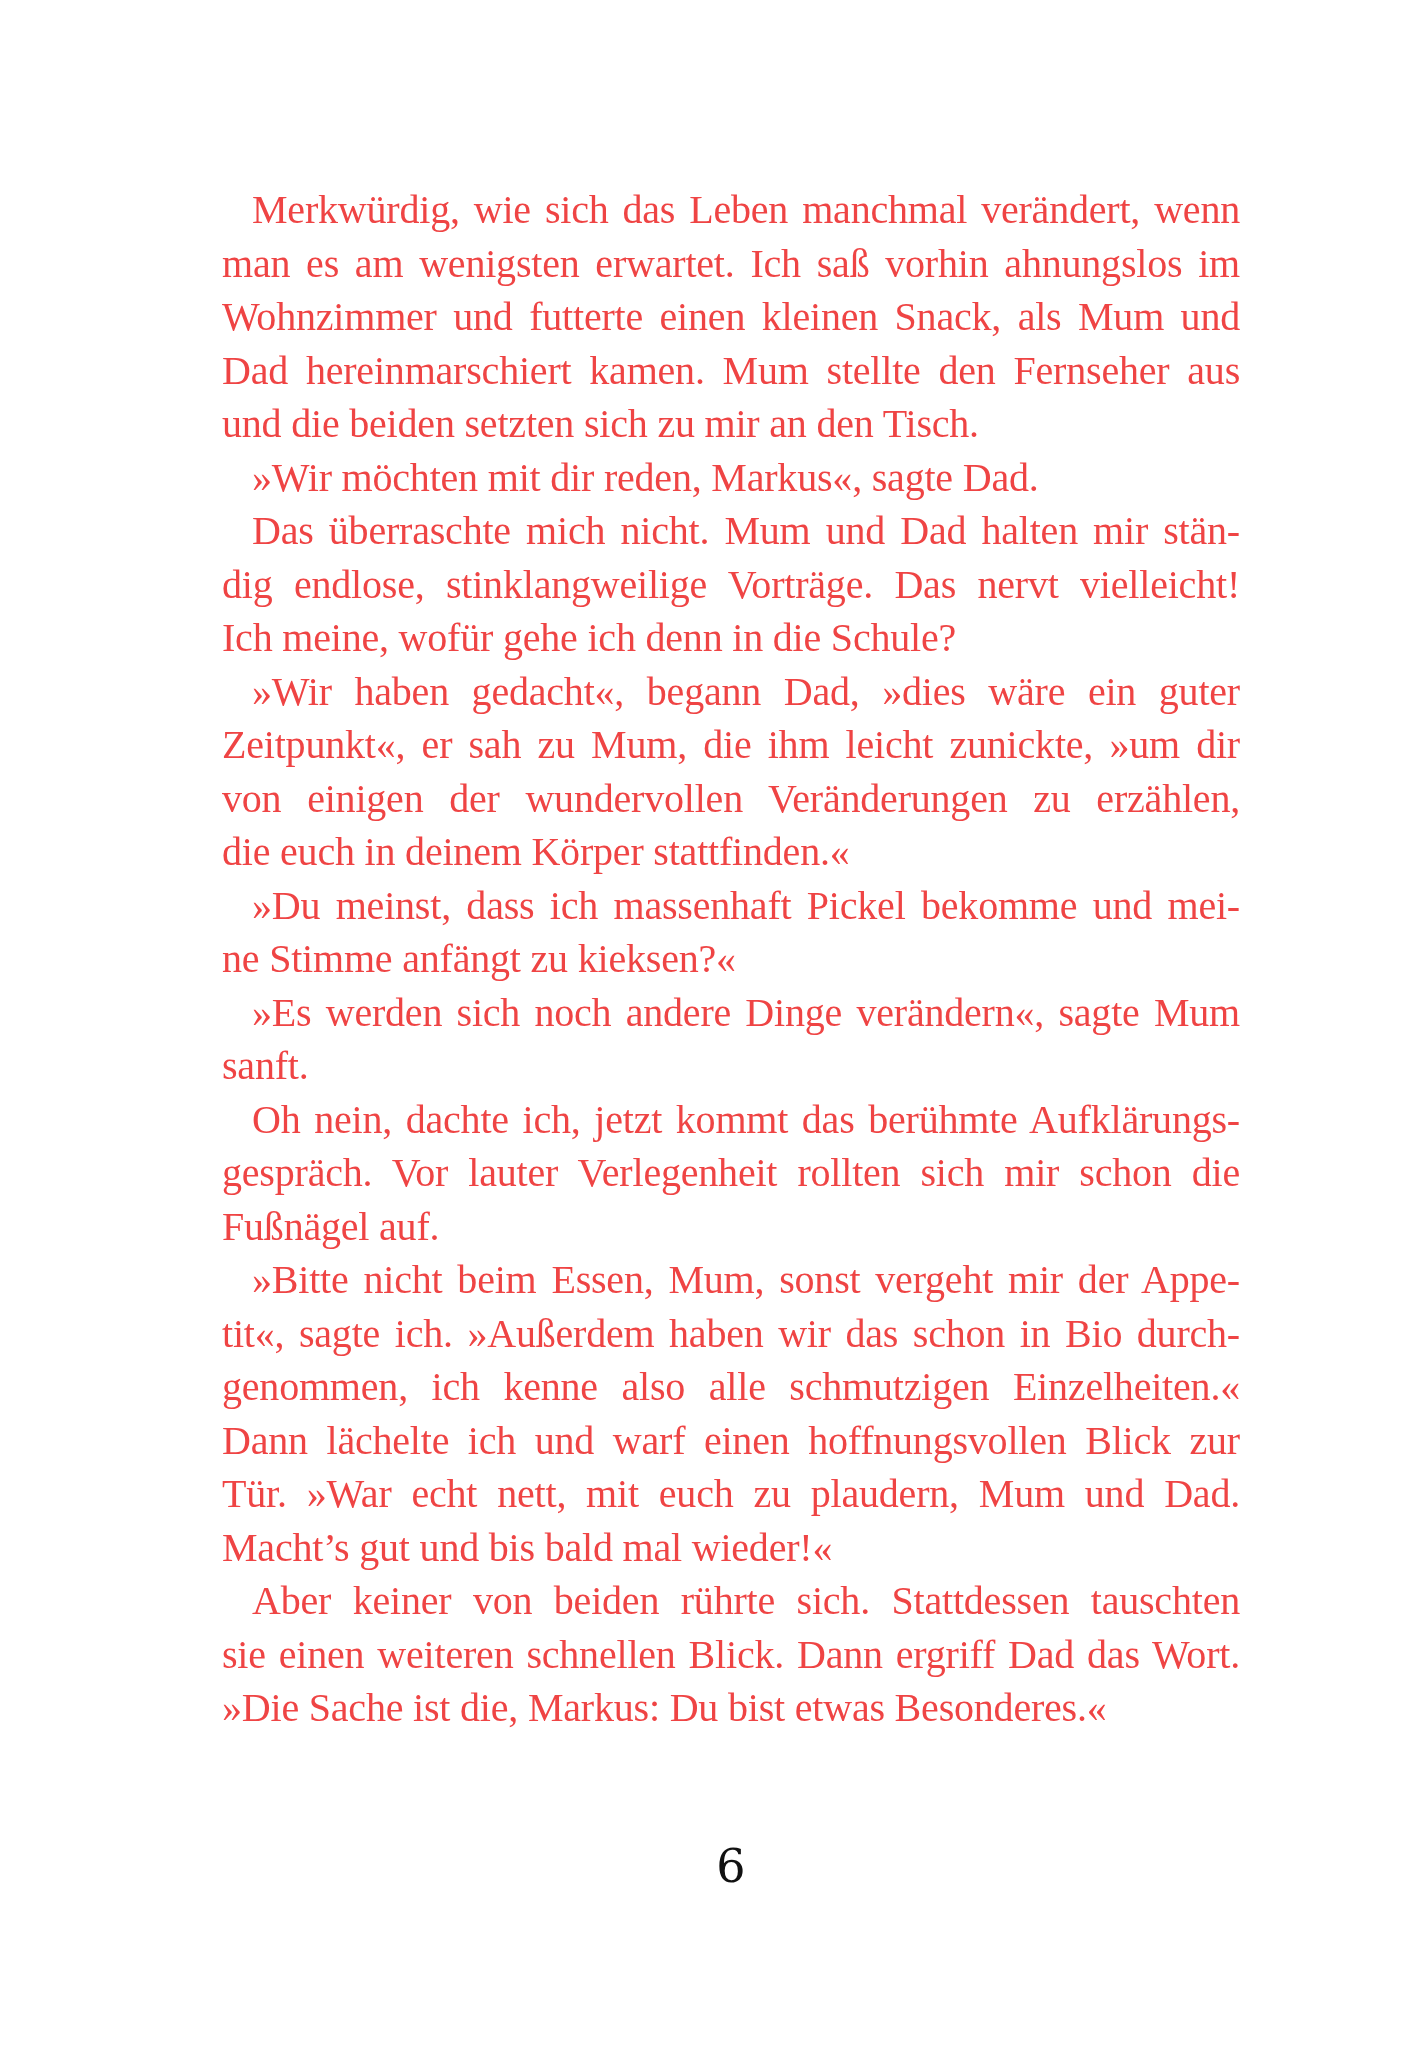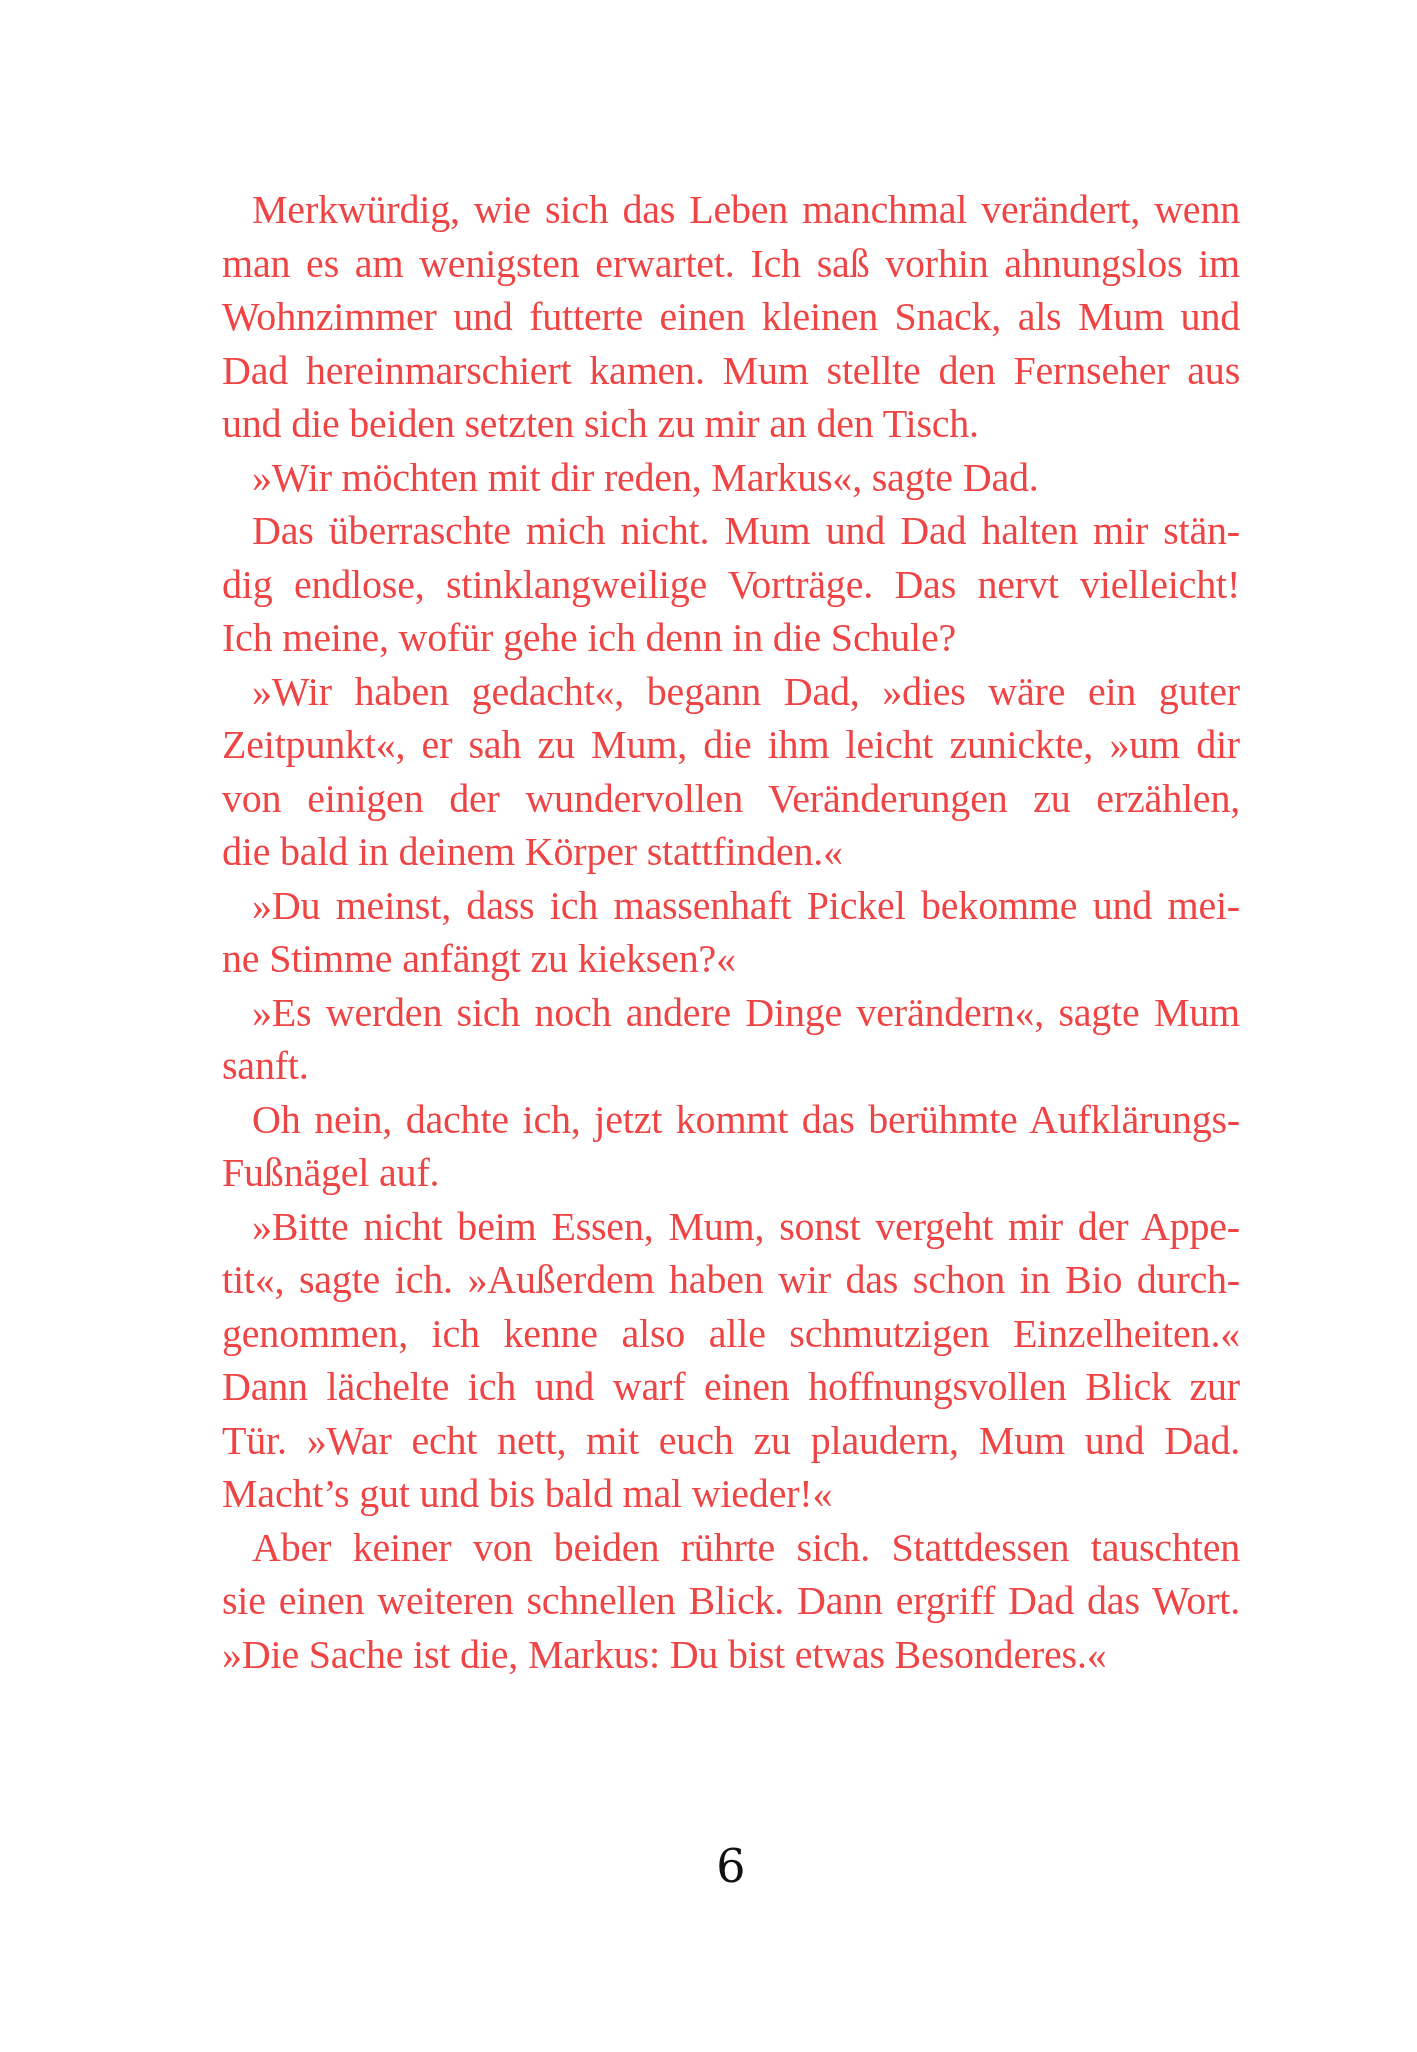--- a/index.html
+++ b/index.html
@@ -56,26 +56,27 @@
       <div class="line just"><span>Wohnzimmer und futterte einen kleinen Snack, als Mum und</span></div>
       <div class="line just"><span>Dad hereinmarschiert kamen. Mum stellte den Fernseher aus</span></div>
       <div class="line left"><span>und die beiden setzten sich zu mir an den Tisch.</span></div>
       <div class="line left indent"><span>»Wir möchten mit dir reden, Markus«, sagte Dad.</span></div>
       <div class="line just indent"><span>Das überraschte mich nicht. Mum und Dad halten mir stän-</span></div>
       <div class="line just"><span>dig endlose, stinklangweilige Vorträge. Das nervt vielleicht!</span></div>
       <div class="line left"><span>Ich meine, wofür gehe ich denn in die Schule?</span></div>
       <div class="line just indent"><span>»Wir haben gedacht«, begann Dad, »dies wäre ein guter</span></div>
       <div class="line just"><span>Zeitpunkt«, er sah zu Mum, die ihm leicht zunickte, »um dir</span></div>
       <div class="line just"><span>von einigen der wundervollen Veränderungen zu erzählen,</span></div>
-      <div class="line left"><span>die bald in deinem Körper stattfinden.«</span></div>
+      <div class="line left"><span>die euch in deinem Körper stattfinden.«</span></div>
       <div class="line just indent"><span>»Du meinst, dass ich massenhaft Pickel bekomme und mei-</span></div>
       <div class="line left"><span>ne Stimme anfängt zu kieksen?«</span></div>
       <div class="line just indent"><span>»Es werden sich noch andere Dinge verändern«, sagte Mum</span></div>
       <div class="line left"><span>sanft.</span></div>
       <div class="line just indent"><span class="it">Oh nein</span><span>, dachte ich, </span><span class="it">jetzt kommt das berühmte Aufklärungs-</span></div>
+      <div class="line just"><span class="it">gespräch.</span><span> Vor lauter Verlegenheit rollten sich mir schon die</span></div>
       <div class="line left"><span>Fußnägel auf.</span></div>
       <div class="line just indent"><span>»Bitte nicht beim Essen, Mum, sonst vergeht mir der Appe-</span></div>
       <div class="line just"><span>tit«, sagte ich. »Außerdem haben wir das schon in Bio durch-</span></div>
       <div class="line just"><span>genommen, ich kenne also alle schmutzigen Einzelheiten.«</span></div>
       <div class="line just"><span>Dann lächelte ich und warf einen hoffnungsvollen Blick zur</span></div>
       <div class="line just"><span>Tür. »War echt nett, mit euch zu plaudern, Mum und Dad.</span></div>
       <div class="line left"><span>Macht’s gut und bis bald mal wieder!«</span></div>
       <div class="line just indent"><span>Aber keiner von beiden rührte sich. Stattdessen tauschten</span></div>
       <div class="line just"><span>sie einen weiteren schnellen Blick. Dann ergriff Dad das Wort.</span></div>
       <div class="line left"><span>»Die Sache ist die, Markus: Du bist etwas Besonderes.«</span></div>

